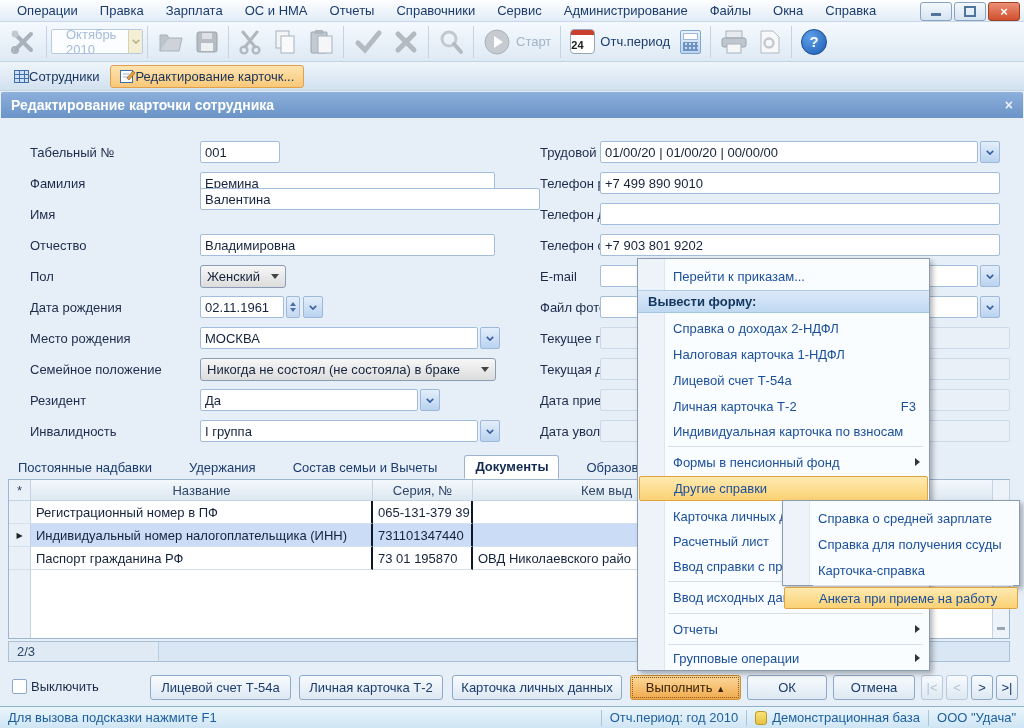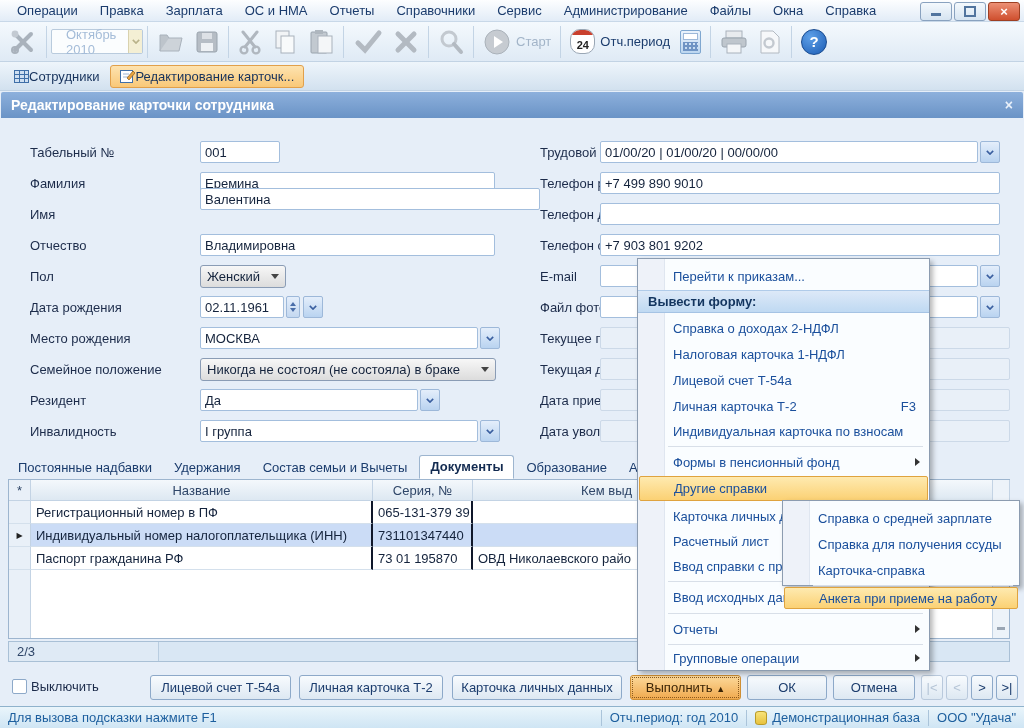--- a/index.html
+++ b/index.html
@@ -23,21 +23,21 @@
     display:flex;align-items:center;padding:0 4px;box-sizing:border-box}
   .tsep{width:1px;height:32px;background:#c3d4e5;margin:0 4px;flex:none}
   .tbtn{height:34px;display:flex;align-items:center;padding:0 5px;gap:5px;flex:none}
   .tlab-dis{color:#a2b4c8;font-size:13px}
   .tlab{color:#1b3c6d;font-size:13px}
   .pcombo{width:92px;height:25px;border:1px solid #b9cbdd;background:#fbfdfe;border-radius:2px;
     display:flex;align-items:center;font-size:13px;color:#a4bcd8;padding-left:14px;box-sizing:border-box}
   .pcombo .dd{margin-left:auto;width:17px;height:23px;background:#f4efd4;border-left:1px solid #d9d2ae;
     display:flex;align-items:center;justify-content:center}
   .chev{width:8px;height:5px;display:inline-block}
-  .calic{width:23px;height:23px;border:1px solid #9aa7b5;background:#fff;border-radius:10px;overflow:hidden;text-align:center}
+  .calic{width:23px;height:23px;border:1px solid #9aa7b5;background:#fff;border-radius:4px;overflow:hidden;}
   .calic .top{height:5px;background:#c9402e}
   .calic .d{font-size:11px;font-weight:bold;color:#222;line-height:15px}
   .calcic{width:19px;height:22px;border:1px solid #7fa7d0;background:linear-gradient(#eaf3fc,#bcd6ef);border-radius:2px}
   .calcic .scr{margin:2px;height:5px;background:#fff;border:1px solid #9db8d9}
   .calcic .keys{margin:1px 2px;height:9px;
     background:repeating-linear-gradient(0deg,#6f94c4 0 2px,transparent 2px 4px),
                repeating-linear-gradient(90deg,#6f94c4 0 2px,transparent 2px 4px)}
   .helpic{width:24px;height:24px;border-radius:50%;background:radial-gradient(circle at 35% 30%,#5ea0e8,#1c5cb4);
     color:#fff;font-weight:bold;font-size:15px;display:flex;align-items:center;justify-content:center;
     border:1px solid #174a90}
@@ -62,21 +62,21 @@
   .combo .tri{margin-left:auto;width:0;height:0;border-left:4px solid transparent;border-right:4px solid transparent;
     border-top:5px solid #444}
   .ddbtn{position:absolute;width:20px;height:22px;background:linear-gradient(#e4eefb,#b9d3f0);
     border:1px solid #9db8d9;border-radius:2px;display:flex;align-items:center;justify-content:center;box-sizing:border-box}
   .spin{position:absolute;width:14px;height:22px;background:linear-gradient(#e4eefb,#c4d8f0);
     border:1px solid #9db8d9;border-radius:2px;box-sizing:border-box;display:flex;flex-direction:column;
     align-items:center;justify-content:center;gap:2px}
   .up{width:0;height:0;border-left:3px solid transparent;border-right:3px solid transparent;border-bottom:4px solid #4a6ea9}
   .dn{width:0;height:0;border-left:3px solid transparent;border-right:3px solid transparent;border-top:4px solid #4a6ea9}
   
-  .ptabs{position:absolute;left:8px;top:456px;height:23px;display:flex;align-items:flex-end;gap:2px}
+  .ptabs{position:absolute;left:8px;top:456px;height:23px;display:flex;align-items:flex-end;gap:17px}
   .ptab{font-size:13px;color:#1b3c6d;padding:3px 10px 4px}
   .ptab.active{background:#fff;border:1px solid #9db5cf;border-bottom:1px solid #fff;
     border-radius:3px 3px 0 0;font-weight:bold;color:#122a50}
   
   .dtable{position:absolute;left:8px;top:479px;width:1002px;height:160px;background:#fff;
     border:1px solid #9db5cf;box-sizing:border-box}
   .th{position:absolute;top:0;height:21px;background:linear-gradient(#f4f8fc,#dde8f2);
     border-right:1px solid #c3d3e4;border-bottom:1px solid #c3d3e4;font-size:13px;color:#2f4668;
     display:flex;align-items:center;justify-content:center;box-sizing:border-box}
   .td{position:absolute;height:23px;border-right:2px solid #0f172a;border-bottom:1px solid #d4e0ec;

